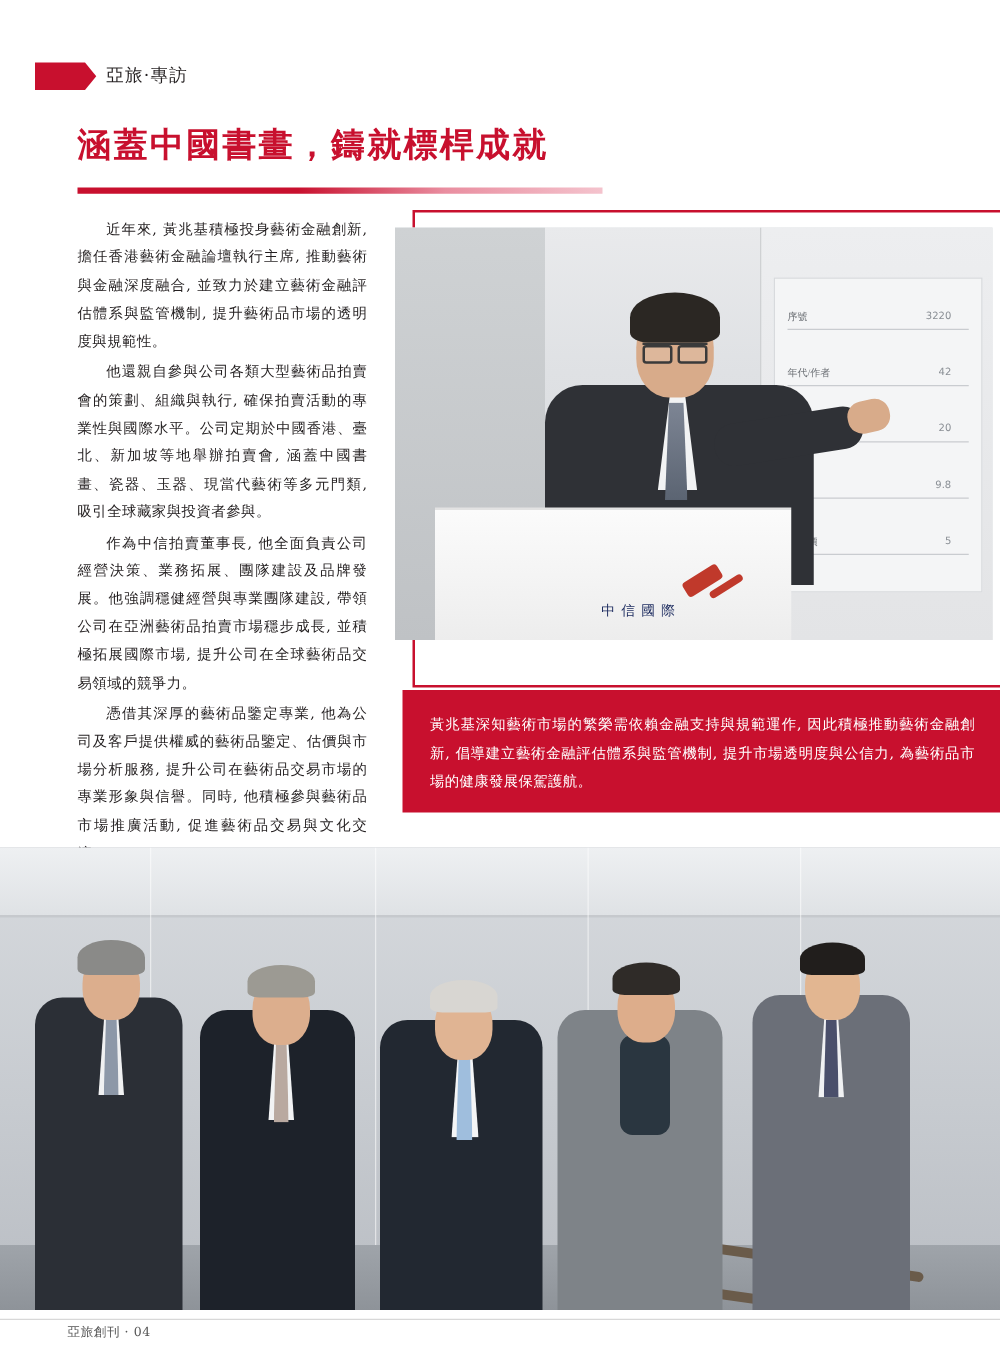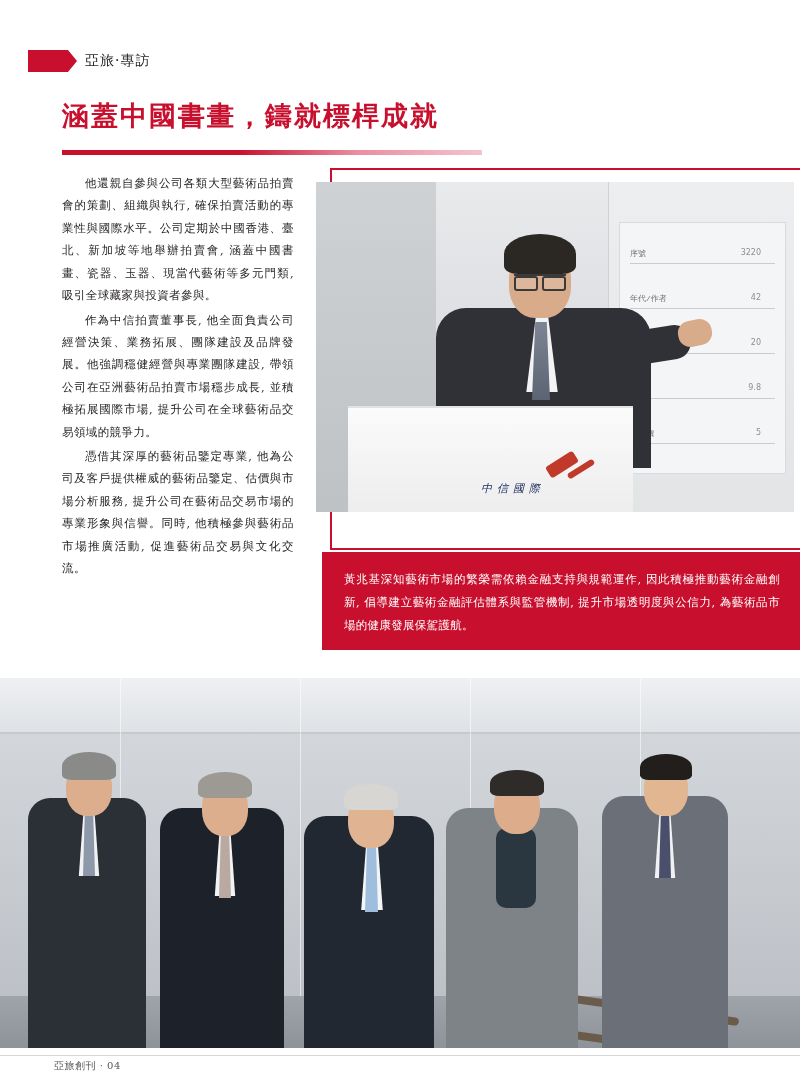--- a/index.html
+++ b/index.html
@@ -117,21 +117,21 @@
   }
   .ph-screen {
     position: absolute; right: 8px; top: 40px; width: 165px; height: 250px;
     background: #f4f5f6; border: 1px solid #d8dadd;
   }
   .ph-screen-row {
     position: absolute; left: 10px; width: 145px; height: 1px; background: #c9ccd0;
   }
   .ph-screen-label {
     position: absolute; left: 10px; font-size: 8px; color: #6b6f74;
-    font-family: Liberation Mono, monospace;
+    font-family: Liberation Serif, serif;
   }
   .ph-screen-num {
     position: absolute; right: 24px; font-size: 8px; color: #8a8f95;
   }
   .ph-dark-left {
     position: absolute; left: 0; top: 0; width: 120px; height: 100%;
     background: linear-gradient(180deg,#cfd2d4 0%, #bfc2c5 100%);
   }
   .ph-person-head {
     position: absolute; left: 193px; top: 62px; width: 62px; height: 74px;
@@ -182,21 +182,21 @@
   .ph-podium-logo {
     position: absolute; left: 50px; bottom: 16px; width: 230px;
     text-align: center;
   }
   .ph-logo-text {
     font-family: "DejaVu Serif", "Liberation Serif", serif;
     font-size: 27px; color: #1b2a5e; letter-spacing: 1px;
   }
   .ph-logo-sub {
     font-family: "DejaVu Serif", "Liberation Serif", serif;
-    font-size: 11px; color: #1b2a5e; letter-spacing: 5px; margin-top: 2px; font-style: italic;
+    font-size: 11px; color: #1b2a5e; letter-spacing: 5px; margin-top: 2px;
   }
   .ph-gavel {
     position: absolute; left: 198px; bottom: 28px; width: 52px; height: 26px;
   }
   .ph-gavel-head {
     position: absolute; left: 0; top: 0; width: 32px; height: 13px;
     background: #c0392b; border-radius: 3px; transform: rotate(-32deg);
   }
   .ph-gavel-handle {
     position: absolute; left: 20px; top: 8px; width: 30px; height: 6px;
@@ -290,20 +290,21 @@
 <div class="header">
   <div class="header-bar"></div>
   <div class="header-flag"></div>
   <div class="header-text">亞旅·專訪</div>
 </div>
 
 <div class="title">涵蓋中國書畫，鑄就標桿成就</div>
 <div class="title-rule"></div>
 
 <div class="body-col">
+  <p>近年來, 黃兆基積極投身藝術金融創新, 擔任香港藝術金融論壇執行主席, 推動藝術與金融深度融合, 並致力於建立藝術金融評估體系與監管機制, 提升藝術品市場的透明度與規範性。</p>
   <p>他還親自參與公司各類大型藝術品拍賣會的策劃、組織與執行, 確保拍賣活動的專業性與國際水平。公司定期於中國香港、臺北、新加坡等地舉辦拍賣會, 涵蓋中國書畫、瓷器、玉器、現當代藝術等多元門類, 吸引全球藏家與投資者參與。</p>
   <p>作為中信拍賣董事長, 他全面負責公司經營決策、業務拓展、團隊建設及品牌發展。他強調穩健經營與專業團隊建設, 帶領公司在亞洲藝術品拍賣市場穩步成長, 並積極拓展國際市場, 提升公司在全球藝術品交易領域的競爭力。</p>
   <p>憑借其深厚的藝術品鑒定專業, 他為公司及客戶提供權威的藝術品鑒定、估價與市場分析服務, 提升公司在藝術品交易市場的專業形象與信譽。同時, 他積極參與藝術品市場推廣活動, 促進藝術品交易與文化交流。</p>
 </div>
 
 <div class="photo-frame"></div>
 <div class="photo">
   <div class="ph-bg"></div>
   <div class="ph-dark-left"></div>
   <div class="ph-wall-right"></div>

